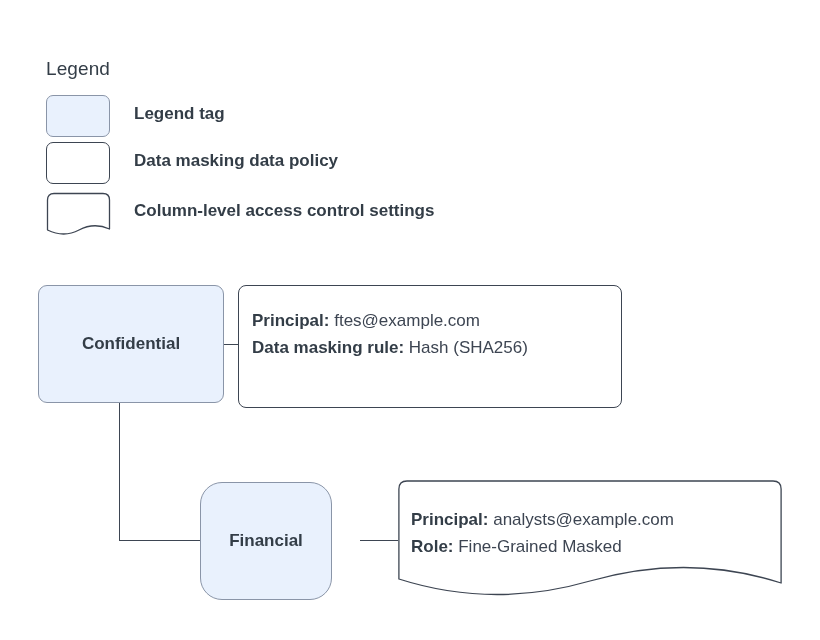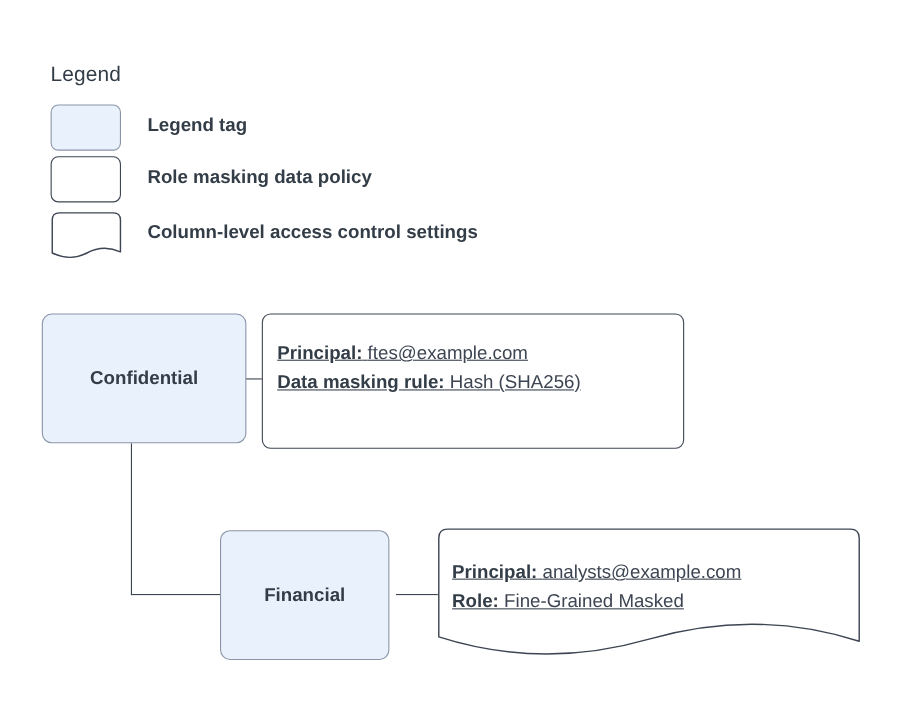--- a/index.html
+++ b/index.html
@@ -92,22 +92,23 @@
   }
   #node-confidential {
     left: 38px;
     top: 285px;
     width: 186px;
     height: 118px;
   }
   #node-financial {
     left: 200px;
     top: 482px;
-    width: 154px;
+    width: 132px;
     height: 118px;
+    border-radius: 22px;
   }
 
   
   .detail-box {
     position: absolute;
     box-sizing: border-box;
   }
   #detail-masking {
     left: 238px;
     top: 285px;
@@ -140,21 +141,20 @@
     left: 13px;
     top: 28px;
     right: 10px;
   }
 
   .line {
     font-size: 17px;
     line-height: 27px;
     color: #3d4552;
     white-space: nowrap;
-    text-decoration: underline;
   }
   .line b {
     font-weight: bold;
     color: #333d47;
   }
 
   
   .conn {
     position: absolute;
     background: #3d4552;
@@ -174,21 +174,21 @@
 
   <div class="legend-title">Legend</div>
 
   <div class="legend-row" id="legend-row-0">
     <div class="swatch rect tag"></div>
     <div class="label">Legend tag</div>
   </div>
 
   <div class="legend-row" id="legend-row-1">
     <div class="swatch rect"></div>
-    <div class="label">Role masking data policy</div>
+    <div class="label">Data masking data policy</div>
   </div>
 
   <div class="legend-row" id="legend-row-2">
     <div class="swatch wave">
       <svg width="66" height="46" viewBox="0 0 66 46" xmlns="http://www.w3.org/2000/svg">
         <path d="M1.5 8 Q1.5 1.5 8 1.5 L57 1.5 Q63.5 1.5 63.5 8 L63.5 37
                  Q48 30 33 38 Q18 46 1.5 38 Z" fill="#ffffff" stroke="#3d4552" stroke-width="1.3" stroke-linejoin="round"></path>
       </svg>
     </div>
     <div class="label">Column-level access control settings</div>

